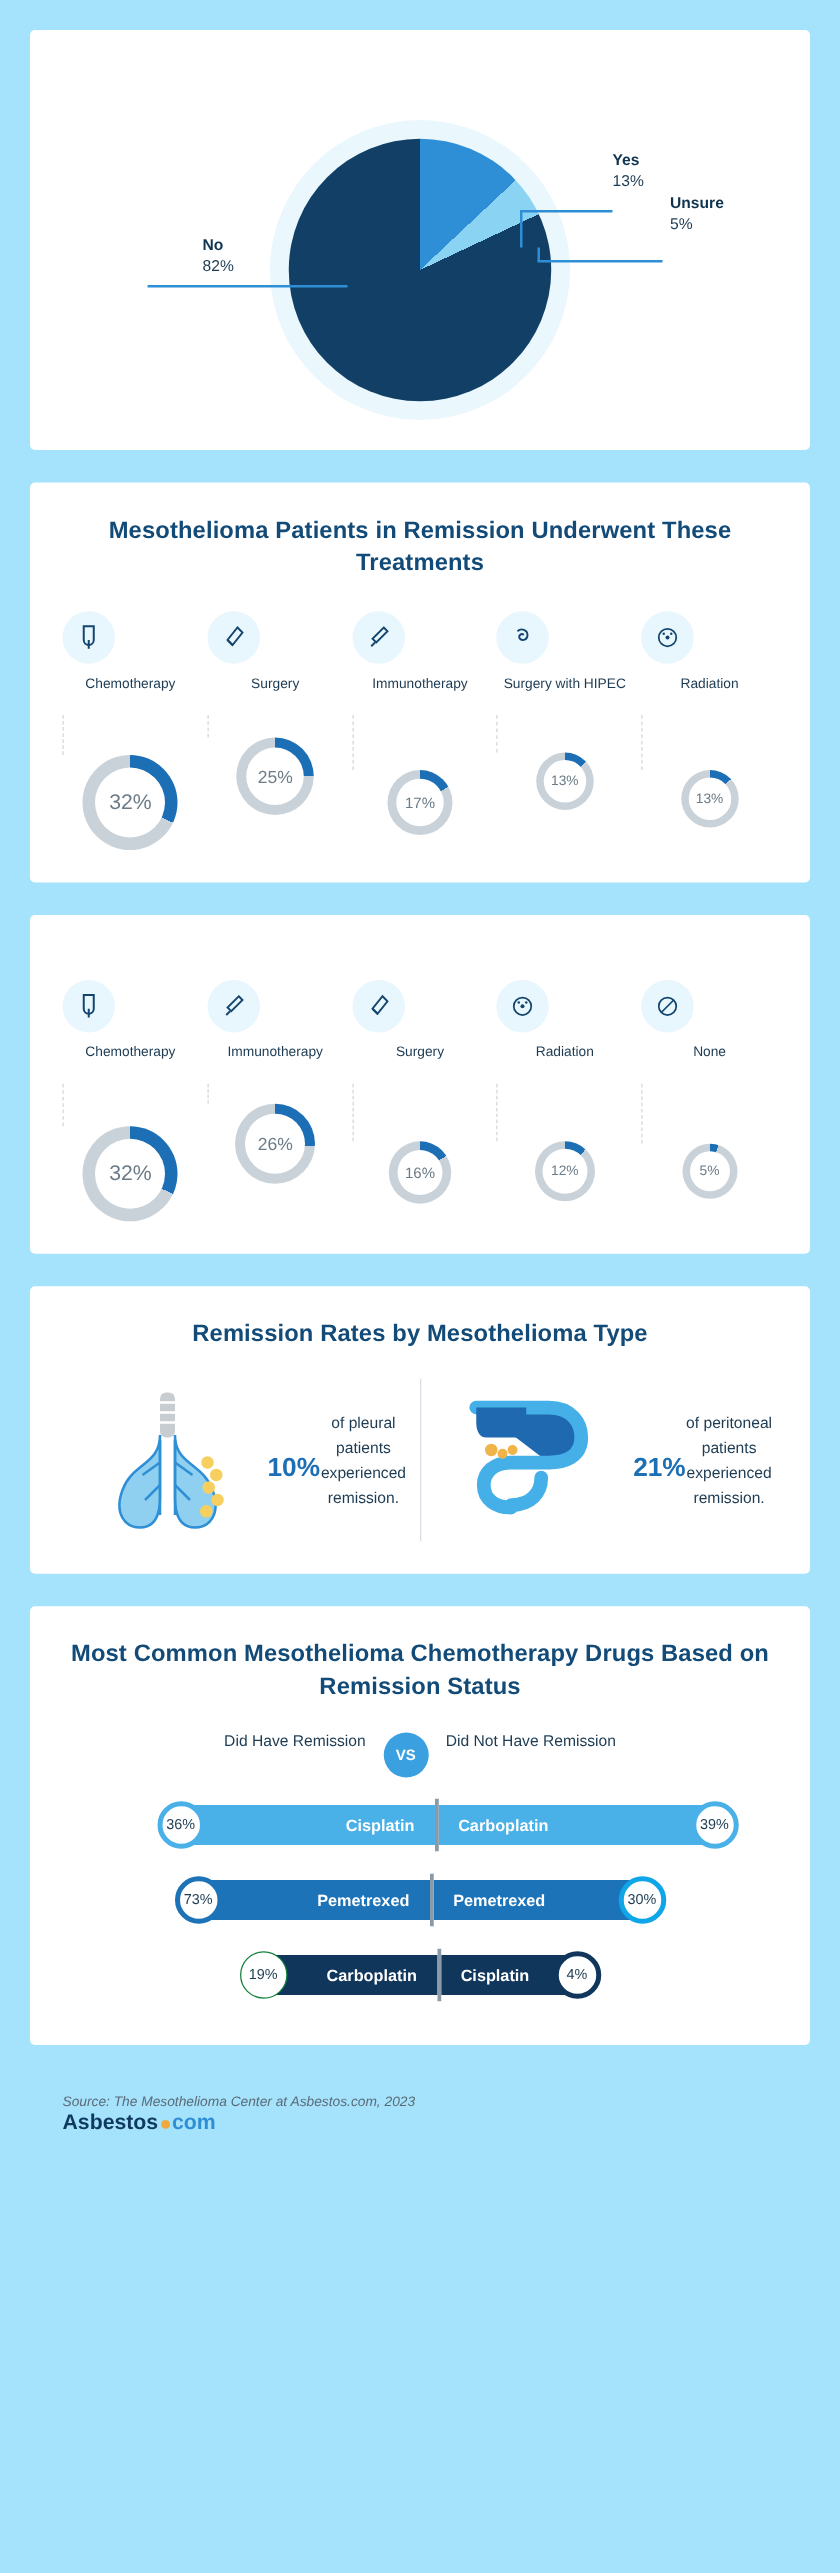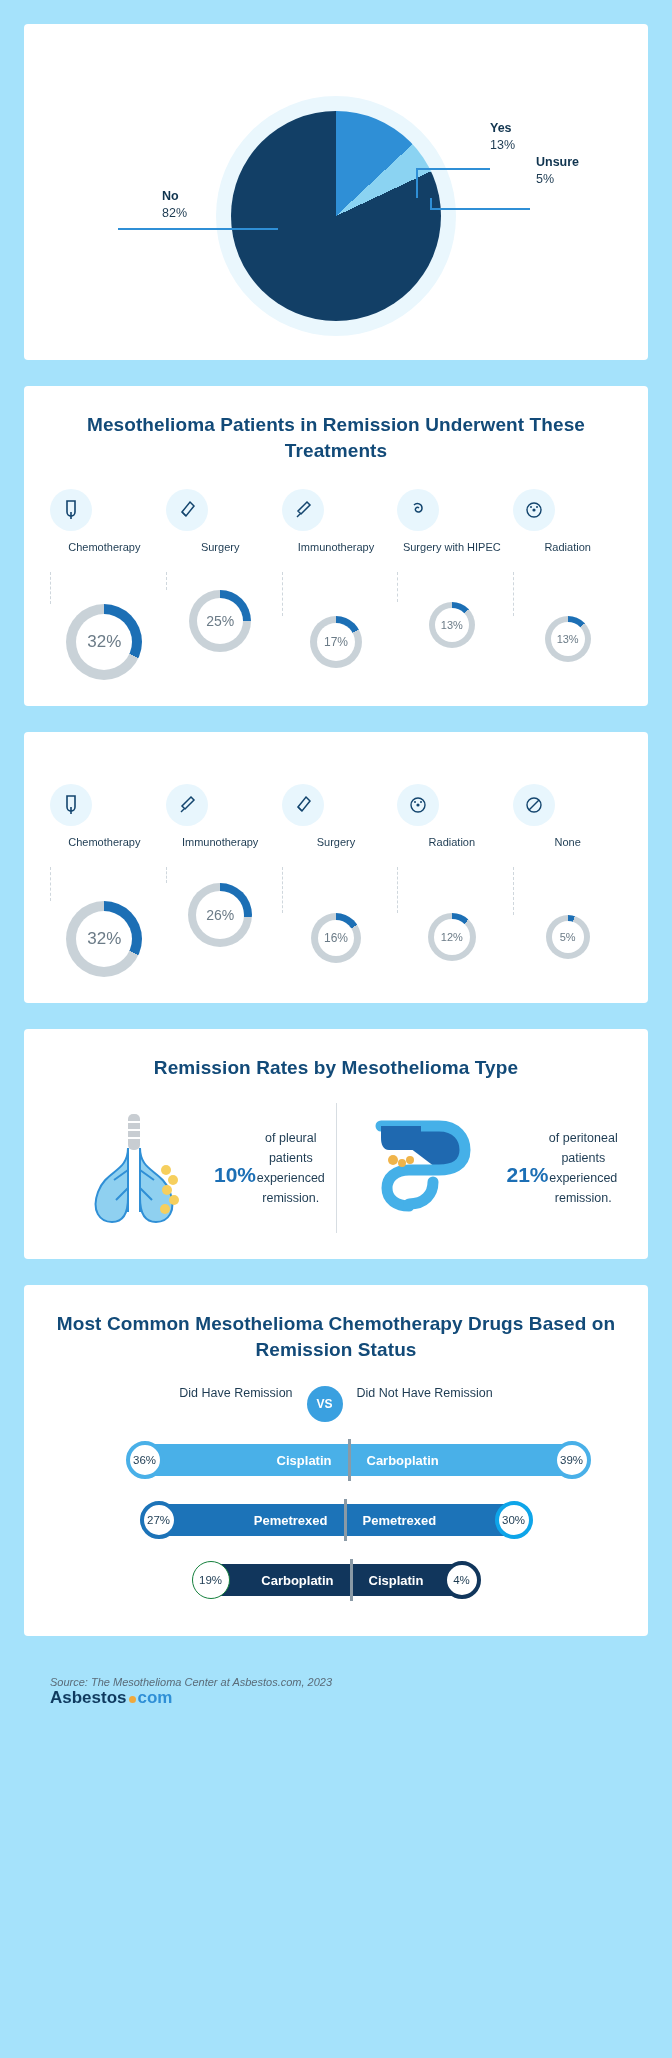--- a/index.html
+++ b/index.html
@@ -504,21 +504,21 @@
       </div>
       <div class="divider-v"></div>
       <div class="bar right" style="width:234px;background:#49b0e8;">
         <div class="name">Carboplatin</div>
         <div class="pct-bubble" style="right:-6px;border:4px solid #49b0e8;color:#1d3b52;">39%</div>
       </div>
     </div>
 
     <div class="drug-row">
       <div class="bar left" style="width:198px;background:#1c73b8;">
-        <div class="pct-bubble" style="left:-6px;border:4px solid #1c73b8;color:#1d3b52;">27%</div>
+        <div class="pct-bubble" style="left:-6px;border:4px solid #1c73b8;color:#1d3b52;">73%</div>
         <div class="name">Pemetrexed</div>
       </div>
       <div class="divider-v"></div>
       <div class="bar right" style="width:180px;background:#1c73b8;">
         <div class="name">Pemetrexed</div>
         <div class="pct-bubble" style="right:-6px;border:4px solid #0ea5e9;color:#1d3b52;">30%</div>
       </div>
     </div>
 
     <div class="drug-row">

